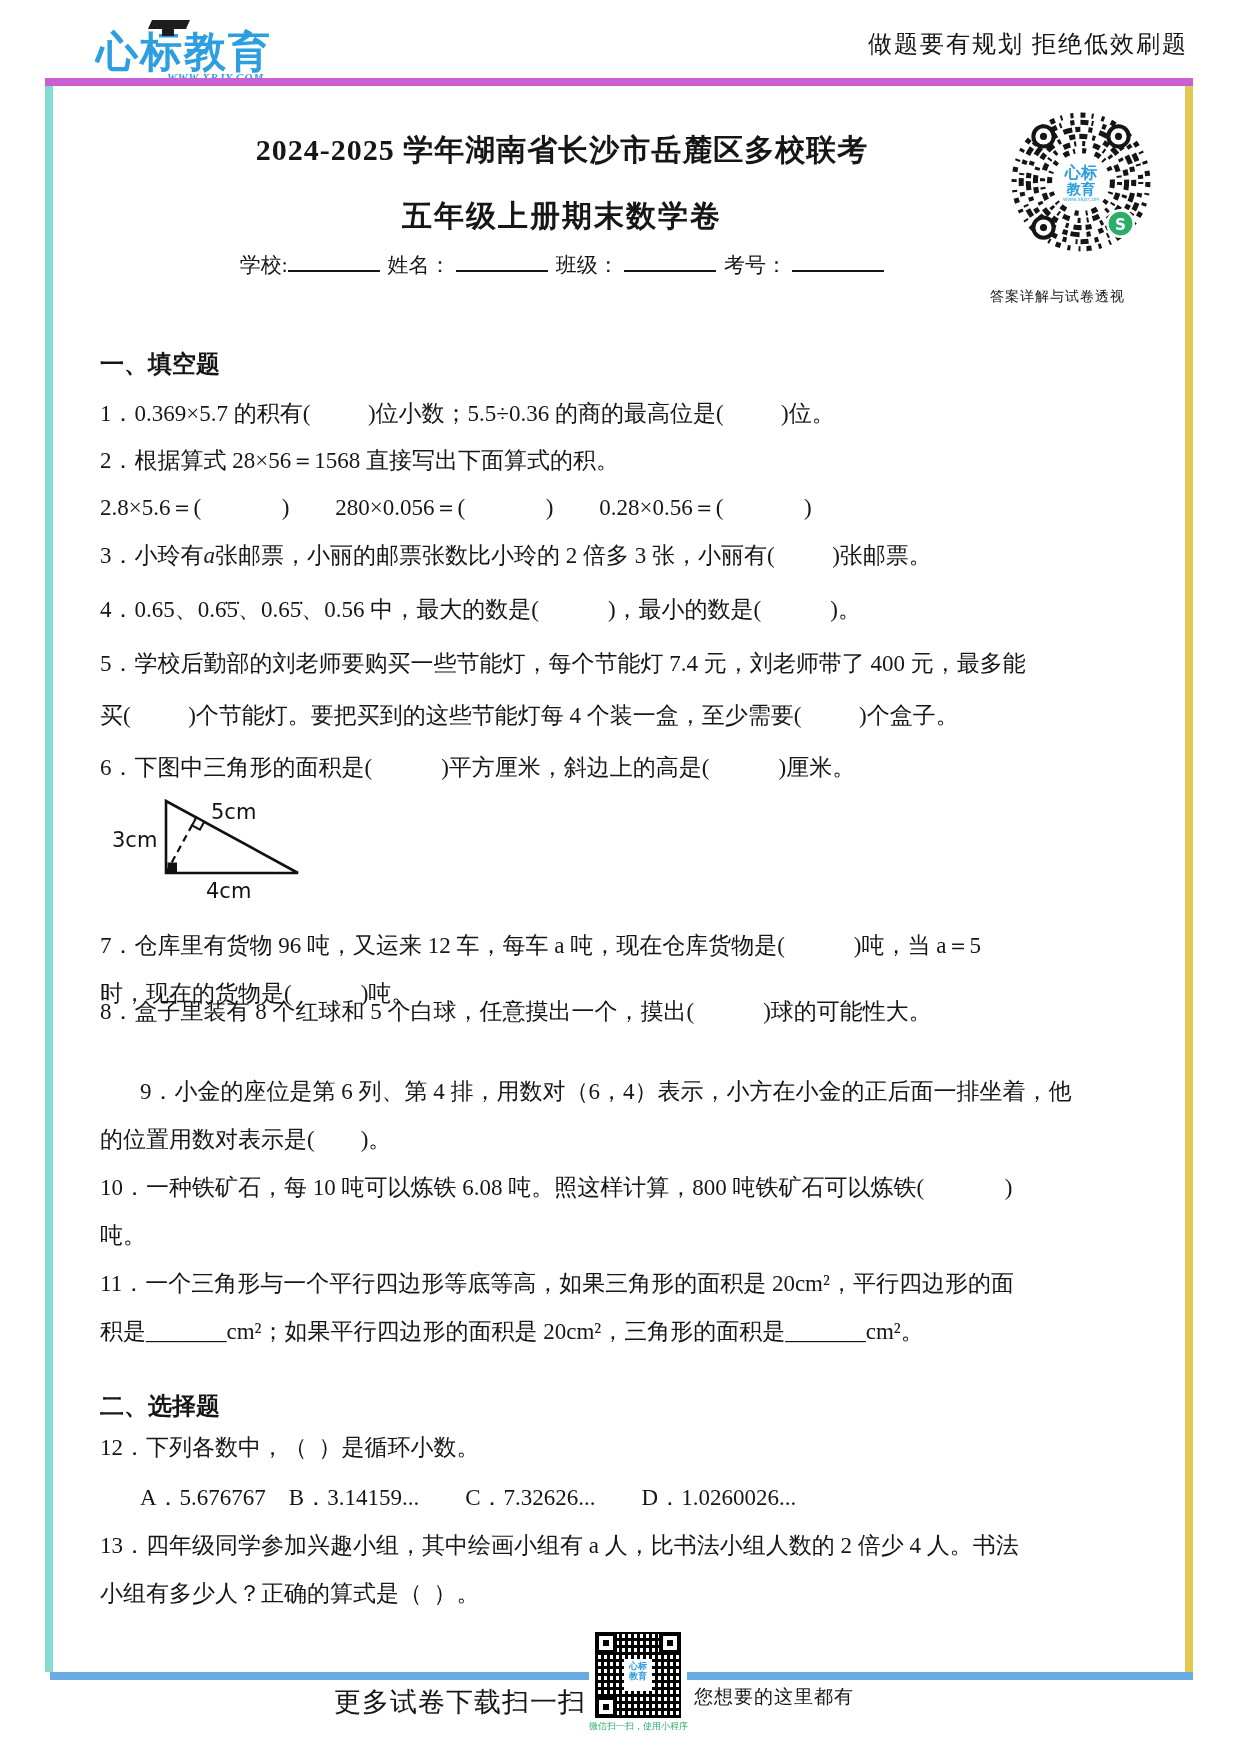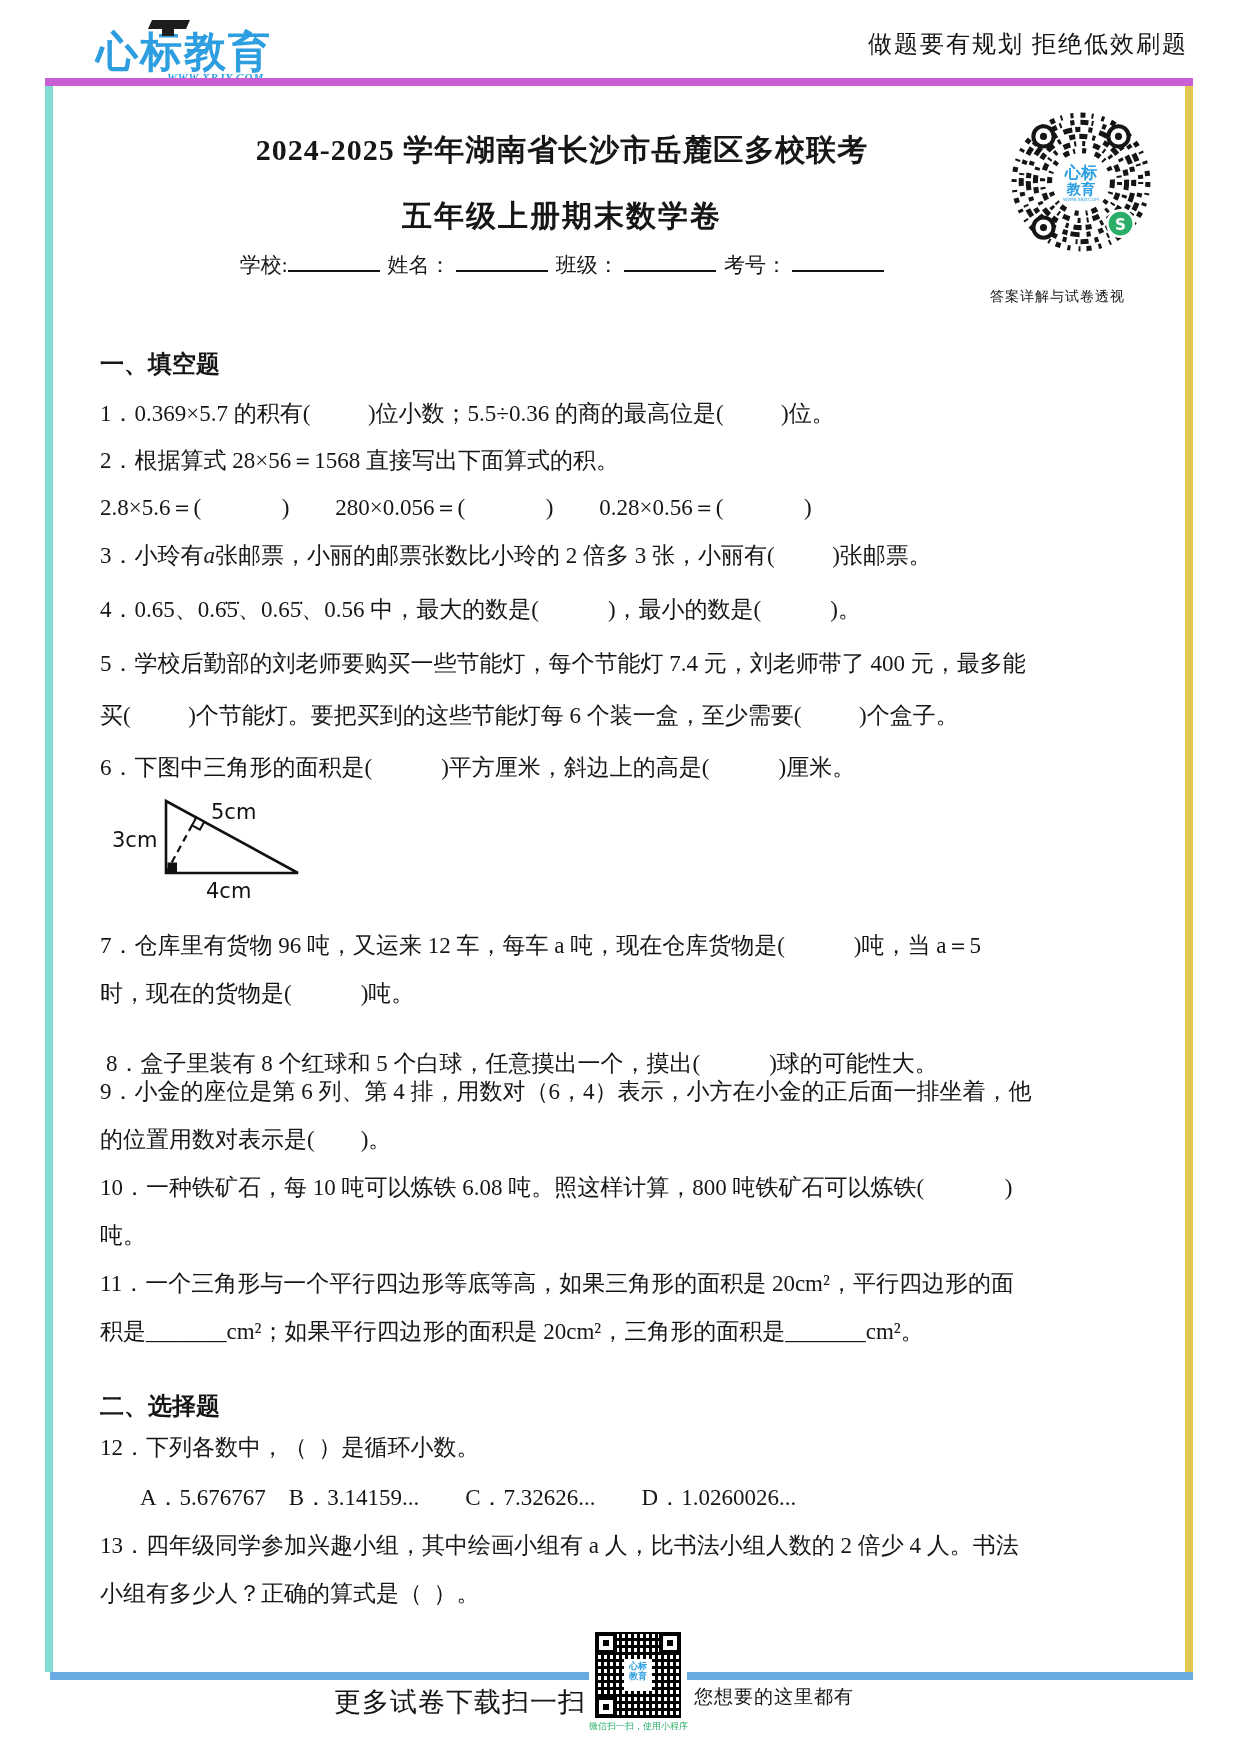--- a/index.html
+++ b/index.html
@@ -96,37 +96,37 @@
 </svg>
 <div class="abs qr-top-caption">答案详解与试卷透视</div>
 
 <p class="ln sec" style="top:348px;">一、填空题</p>
 <p class="ln" style="top:398px;">1．0.369×5.7 的积有(          )位小数；5.5÷0.36 的商的最高位是(          )位。</p>
 <p class="ln" style="top:445px;">2．根据算式 28×56＝1568 直接写出下面算式的积。</p>
 <p class="ln" style="top:492px;">2.8×5.6＝(              )        280×0.056＝(              )        0.28×0.56＝(              )</p>
 <p class="ln" style="top:540px;"><span>3．小玲有</span><span class="var">a</span><span>张邮票，小丽的邮票张数比小玲的 2 倍多 3 张，小丽有(          )张邮票。</span></p>
 <p class="ln" style="top:594px;">4．0.65、0.6̇5̇、0.65̇、0.56 中，最大的数是(            )，最小的数是(            )。</p>
 <p class="ln" style="top:648px;">5．学校后勤部的刘老师要购买一些节能灯，每个节能灯 7.4 元，刘老师带了 400 元，最多能</p>
-<p class="ln" style="top:700px;">买(          )个节能灯。要把买到的这些节能灯每 6 个装一盒，至少需要(          )个盒子。</p>
+<p class="ln" style="top:700px;">买(          )个节能灯。要把买到的这些节能灯每 4 个装一盒，至少需要(          )个盒子。</p>
 <p class="ln" style="top:752px;">6．下图中三角形的面积是(            )平方厘米，斜边上的高是(            )厘米。</p>
 
 <svg class="abs fig" viewBox="0 0 212 108">
   <polygon points="58,6 58,78 190,78" fill="none" stroke="#111" stroke-width="2.6"></polygon>
   <line x1="58" y1="78" x2="88" y2="23" stroke="#111" stroke-width="2.2" stroke-dasharray="7 5"></line>
   <polygon points="88.3,22.5 96.2,26.8 91.9,34.7 84,30.4" fill="#fff" stroke="#111" stroke-width="2"></polygon>
   <rect x="59.5" y="67.5" width="9.5" height="9.5" fill="#111"></rect>
   <text x="4" y="52" font-size="21" font-family="DejaVu Sans, Liberation Sans, sans-serif" fill="#111">3cm</text>
   <text x="103" y="24" font-size="21" font-family="DejaVu Sans, Liberation Sans, sans-serif" fill="#111">5cm</text>
   <text x="98" y="103" font-size="21" font-family="DejaVu Sans, Liberation Sans, sans-serif" fill="#111">4cm</text>
 </svg>
 
 <p class="ln" style="top:930px;">7．仓库里有货物 96 吨，又运来 12 车，每车 a 吨，现在仓库货物是(            )吨，当 a＝5</p>
 <p class="ln" style="top:978px;">时，现在的货物是(            )吨。</p>
-<p class="ln" style="top:1048px;margin-left:6px;">8．盒子里装有 8 个红球和 5 个白球，任意摸出一个，摸出(            )球的可能性大。</p>
-<p class="ln" style="top:1076px;">9．小金的座位是第 6 列、第 4 排，用数对（6，4）表示，小方在小金的正后面一排坐着，他</p>
+<p class="ln" style="top:996px;">8．盒子里装有 8 个红球和 5 个白球，任意摸出一个，摸出(            )球的可能性大。</p>
+<p class="ln" style="top:1076px;margin-left:40px;">9．小金的座位是第 6 列、第 4 排，用数对（6，4）表示，小方在小金的正后面一排坐着，他</p>
 <p class="ln" style="top:1124px;">的位置用数对表示是(        )。</p>
 <p class="ln" style="top:1172px;">10．一种铁矿石，每 10 吨可以炼铁 6.08 吨。照这样计算，800 吨铁矿石可以炼铁(              )</p>
 <p class="ln" style="top:1220px;">吨。</p>
 <p class="ln" style="top:1268px;">11．一个三角形与一个平行四边形等底等高，如果三角形的面积是 20cm²，平行四边形的面</p>
 <p class="ln" style="top:1316px;">积是_______cm²；如果平行四边形的面积是 20cm²，三角形的面积是_______cm²。</p>
 
 <p class="ln sec" style="top:1390px;">二、选择题</p>
 <p class="ln" style="top:1432px;">12．下列各数中，（  ）是循环小数。</p>
 <p class="ln" style="top:1482px;left:140px;">A．5.676767    B．3.14159...        C．7.32626...        D．1.0260026...</p>
 <p class="ln" style="top:1530px;">13．四年级同学参加兴趣小组，其中绘画小组有 a 人，比书法小组人数的 2 倍少 4 人。书法</p>

